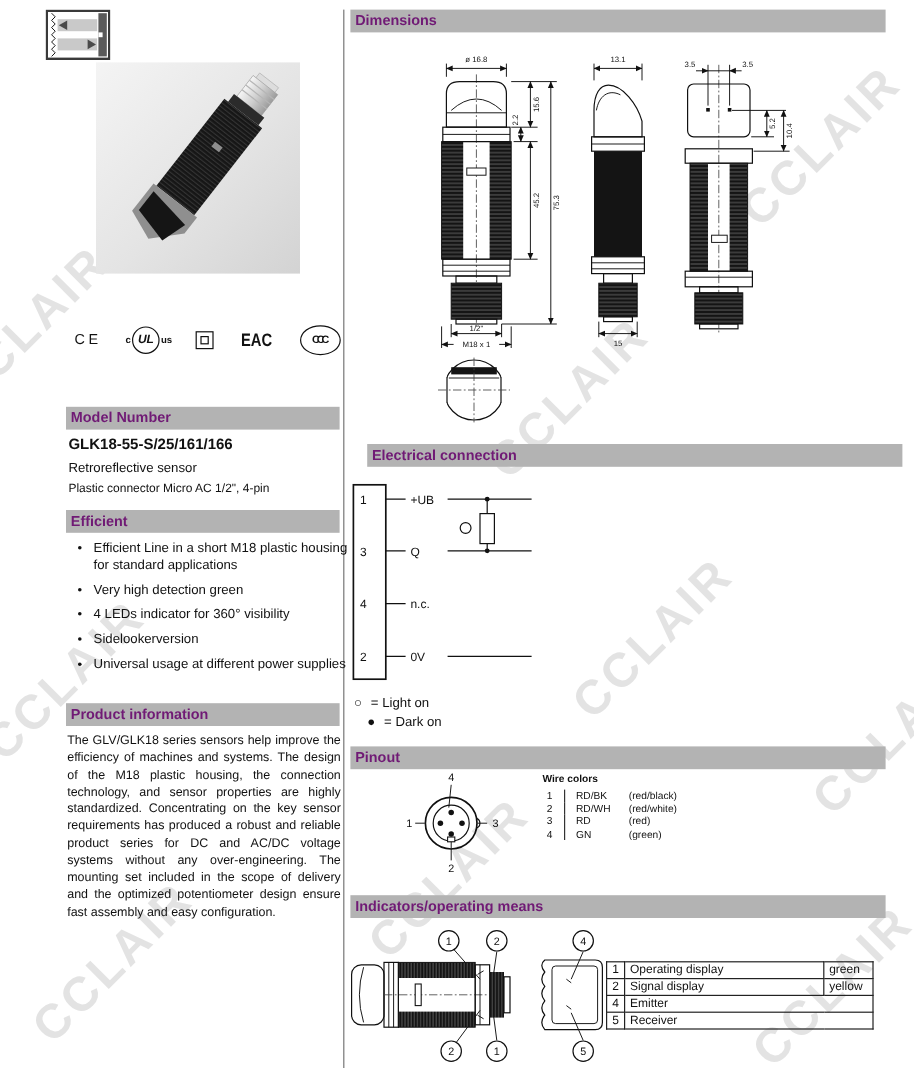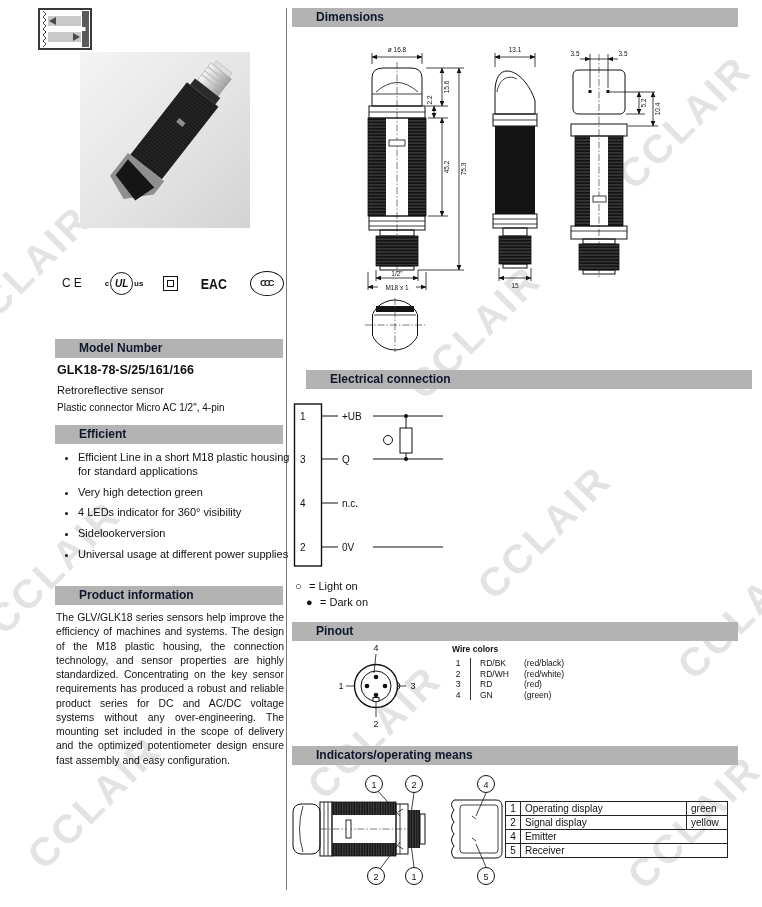--- a/index.html
+++ b/index.html
@@ -1,20 +1,20 @@
 <!DOCTYPE html>
 <html><head>
 <meta charset="utf-8">
 <style>
   html,body{margin:0;padding:0;background:#fff;}
   .page{position:relative;width:762px;height:907px;background:#fff;overflow:hidden;
         font-family:"Liberation Sans",sans-serif;color:#111;}
   .abs{position:absolute;}
-  .bar{position:absolute;height:19px;background:#b3b3b3;color:#0f172a;
-       font-weight:bold;font-size:12px;line-height:19px;padding-left:24px;box-sizing:border-box;}
+  .bar{position:absolute;height:19px;background:#b3b3b3;color:#701a75;
+       font-weight:bold;font-size:12px;line-height:19px;padding-left:4px;box-sizing:border-box;}
   .wm{position:absolute;font-weight:bold;font-size:40px;letter-spacing:3px;
       color:rgba(174,174,174,0.35);transform:rotate(-45deg);white-space:nowrap;pointer-events:none;}
   .modelno{font-weight:bold;font-size:12.5px;}
   .modeltype{font-size:11px;}
   .modelconn{font-size:10px;}
   ul.feat{margin:0;padding:0 0 0 18px;font-size:11px;line-height:1.25;}
   ul.feat li{margin-bottom:7px;}
   .prodtext{font-size:10.4px;line-height:1.37;text-align:justify;}
   .legendrow{font-size:11px;line-height:15px;}
   .legendrow .sym{display:inline-block;width:14px;font-size:11px;}
@@ -128,21 +128,21 @@
       <span>us</span>
     </span>
     <span class="sq2o">
         <span class="sq2i"></span>
       </span>
     <span class="eac">EAC</span>
     <span class="ccc">CCC</span>
   </div>
 
   <div class="bar" style="left:55px;top:339px;width:228px;">Model Number</div>
-  <div class="abs modelno" style="left:57px;top:363px;width:226px;">GLK18-78-S/25/161/166</div>
+  <div class="abs modelno" style="left:57px;top:363px;width:226px;">GLK18-55-S/25/161/166</div>
   <div class="abs modeltype" style="left:57px;top:384px;width:226px;">Retroreflective sensor</div>
   <div class="abs modelconn" style="left:57px;top:402px;width:226px;">Plastic connector Micro AC 1/2", 4-pin</div>
 
   <div class="bar" style="left:55px;top:425px;width:228px;">Efficient</div>
   <ul class="feat abs" style="left:60px;top:451px;width:216px;">
     <li>Efficient Line in a short M18 plastic housing for standard applications</li>
     <li>Very high detection green</li>
     <li>4 LEDs indicator for 360° visibility</li>
     <li>Sidelookerversion</li>
     <li>Universal usage at different power supplies</li>

